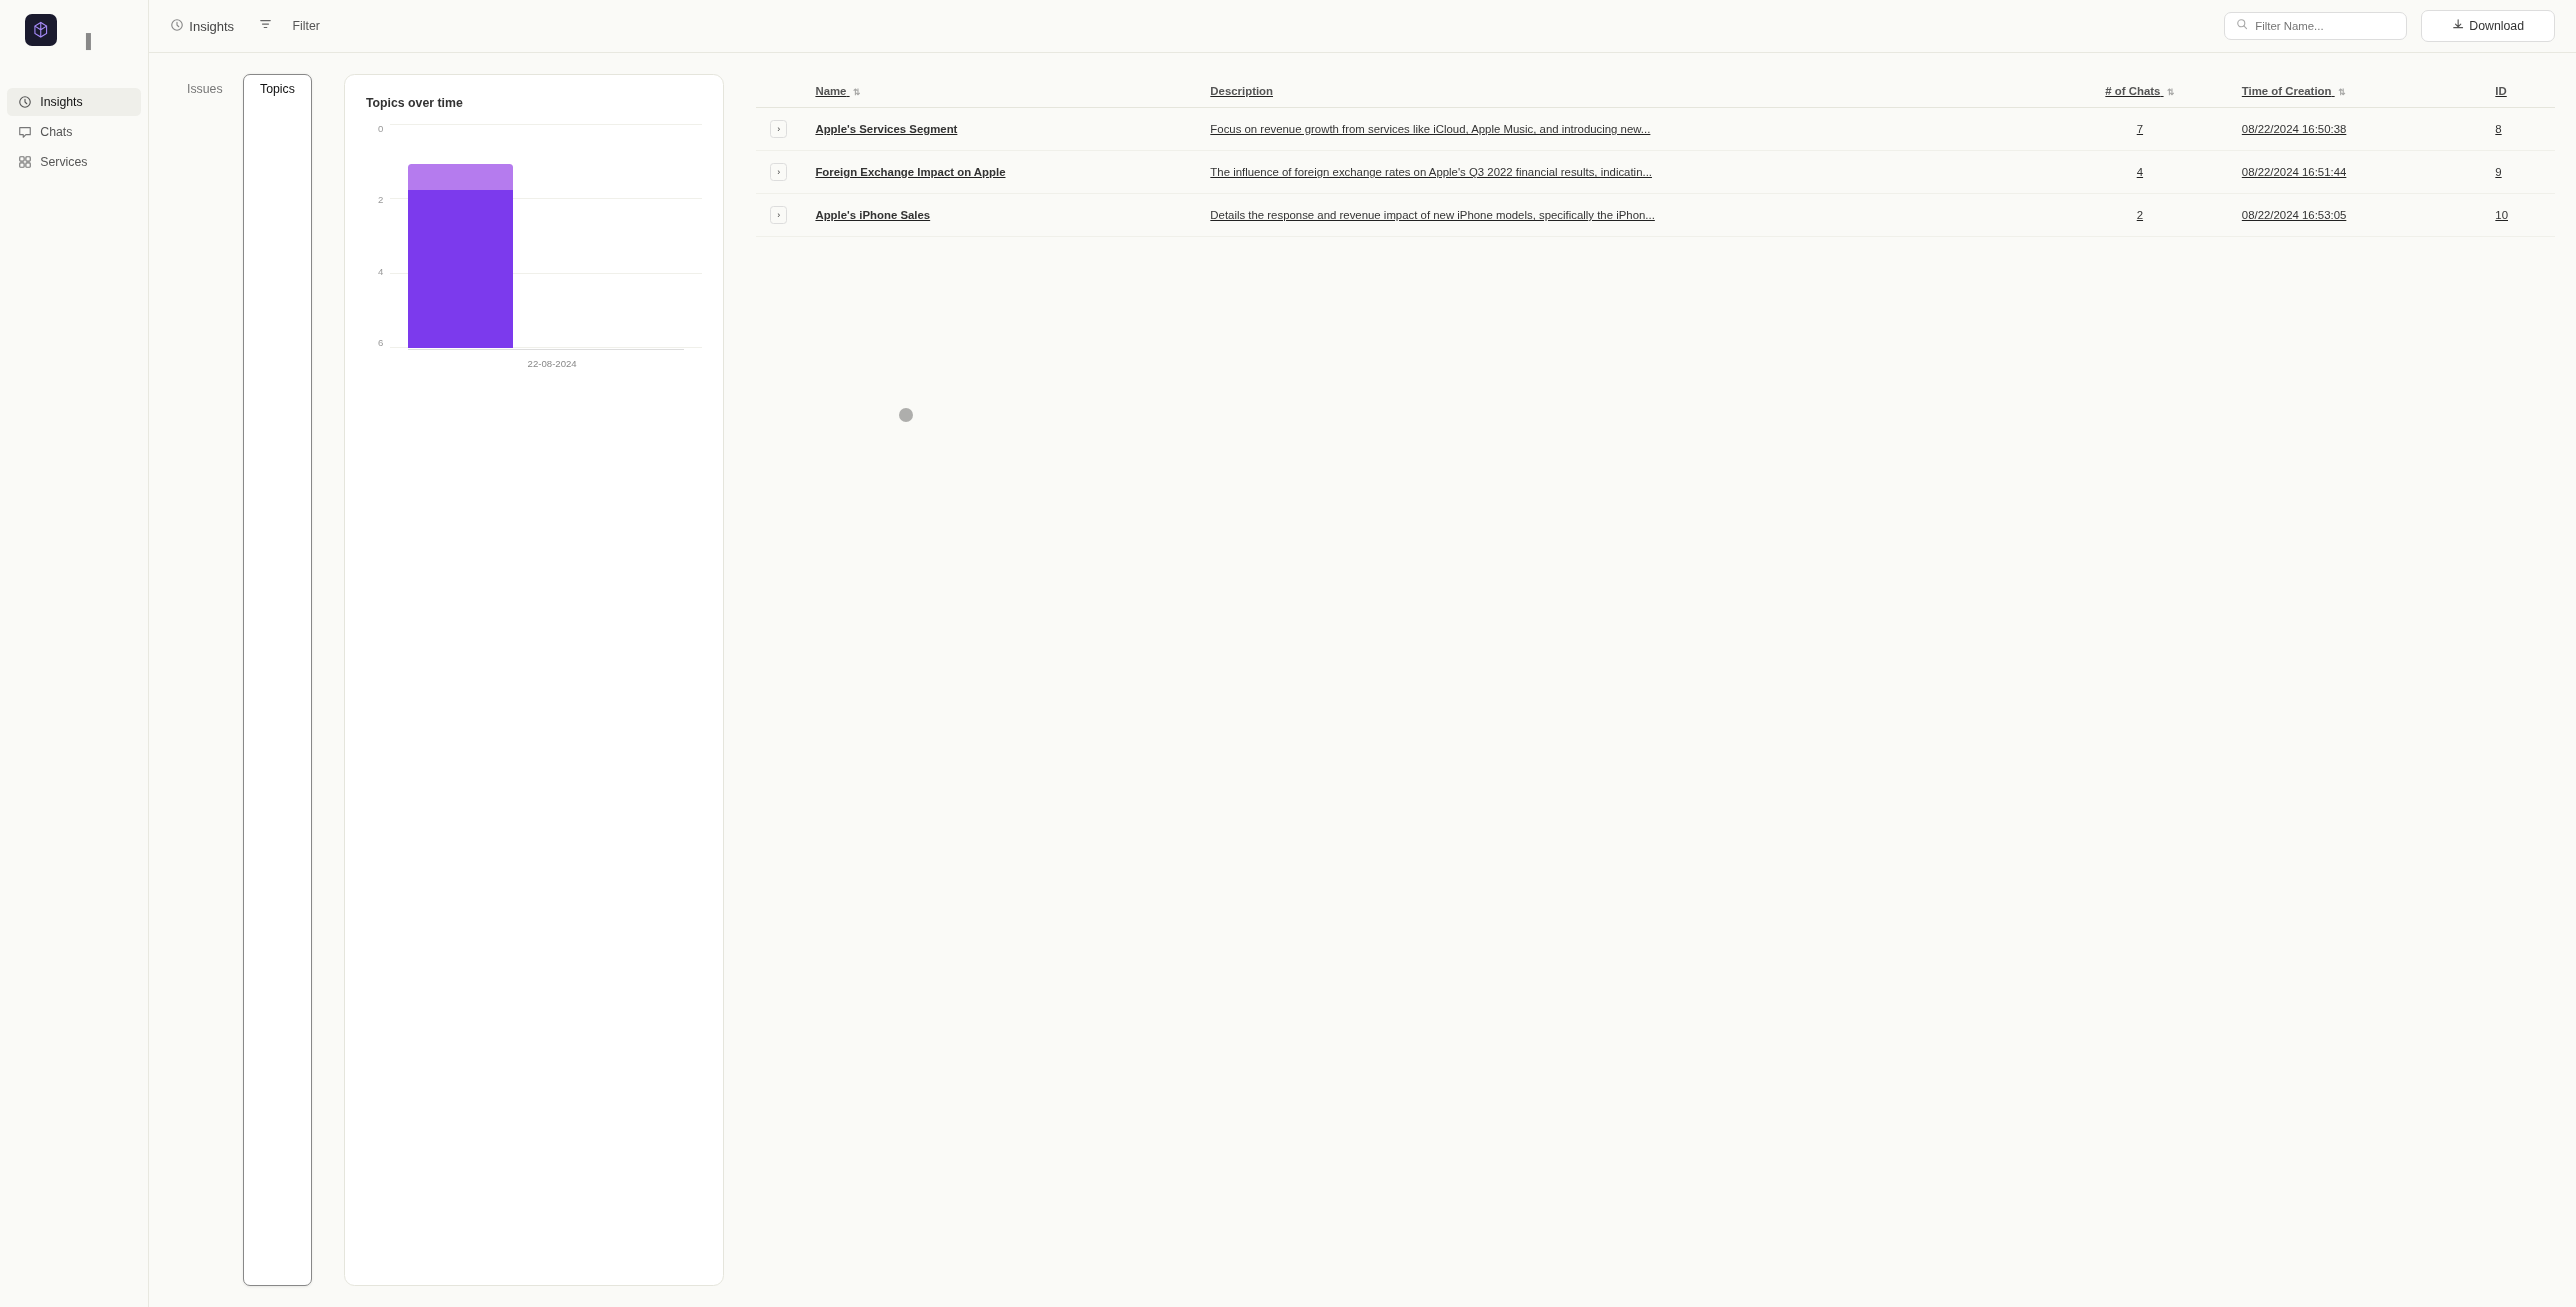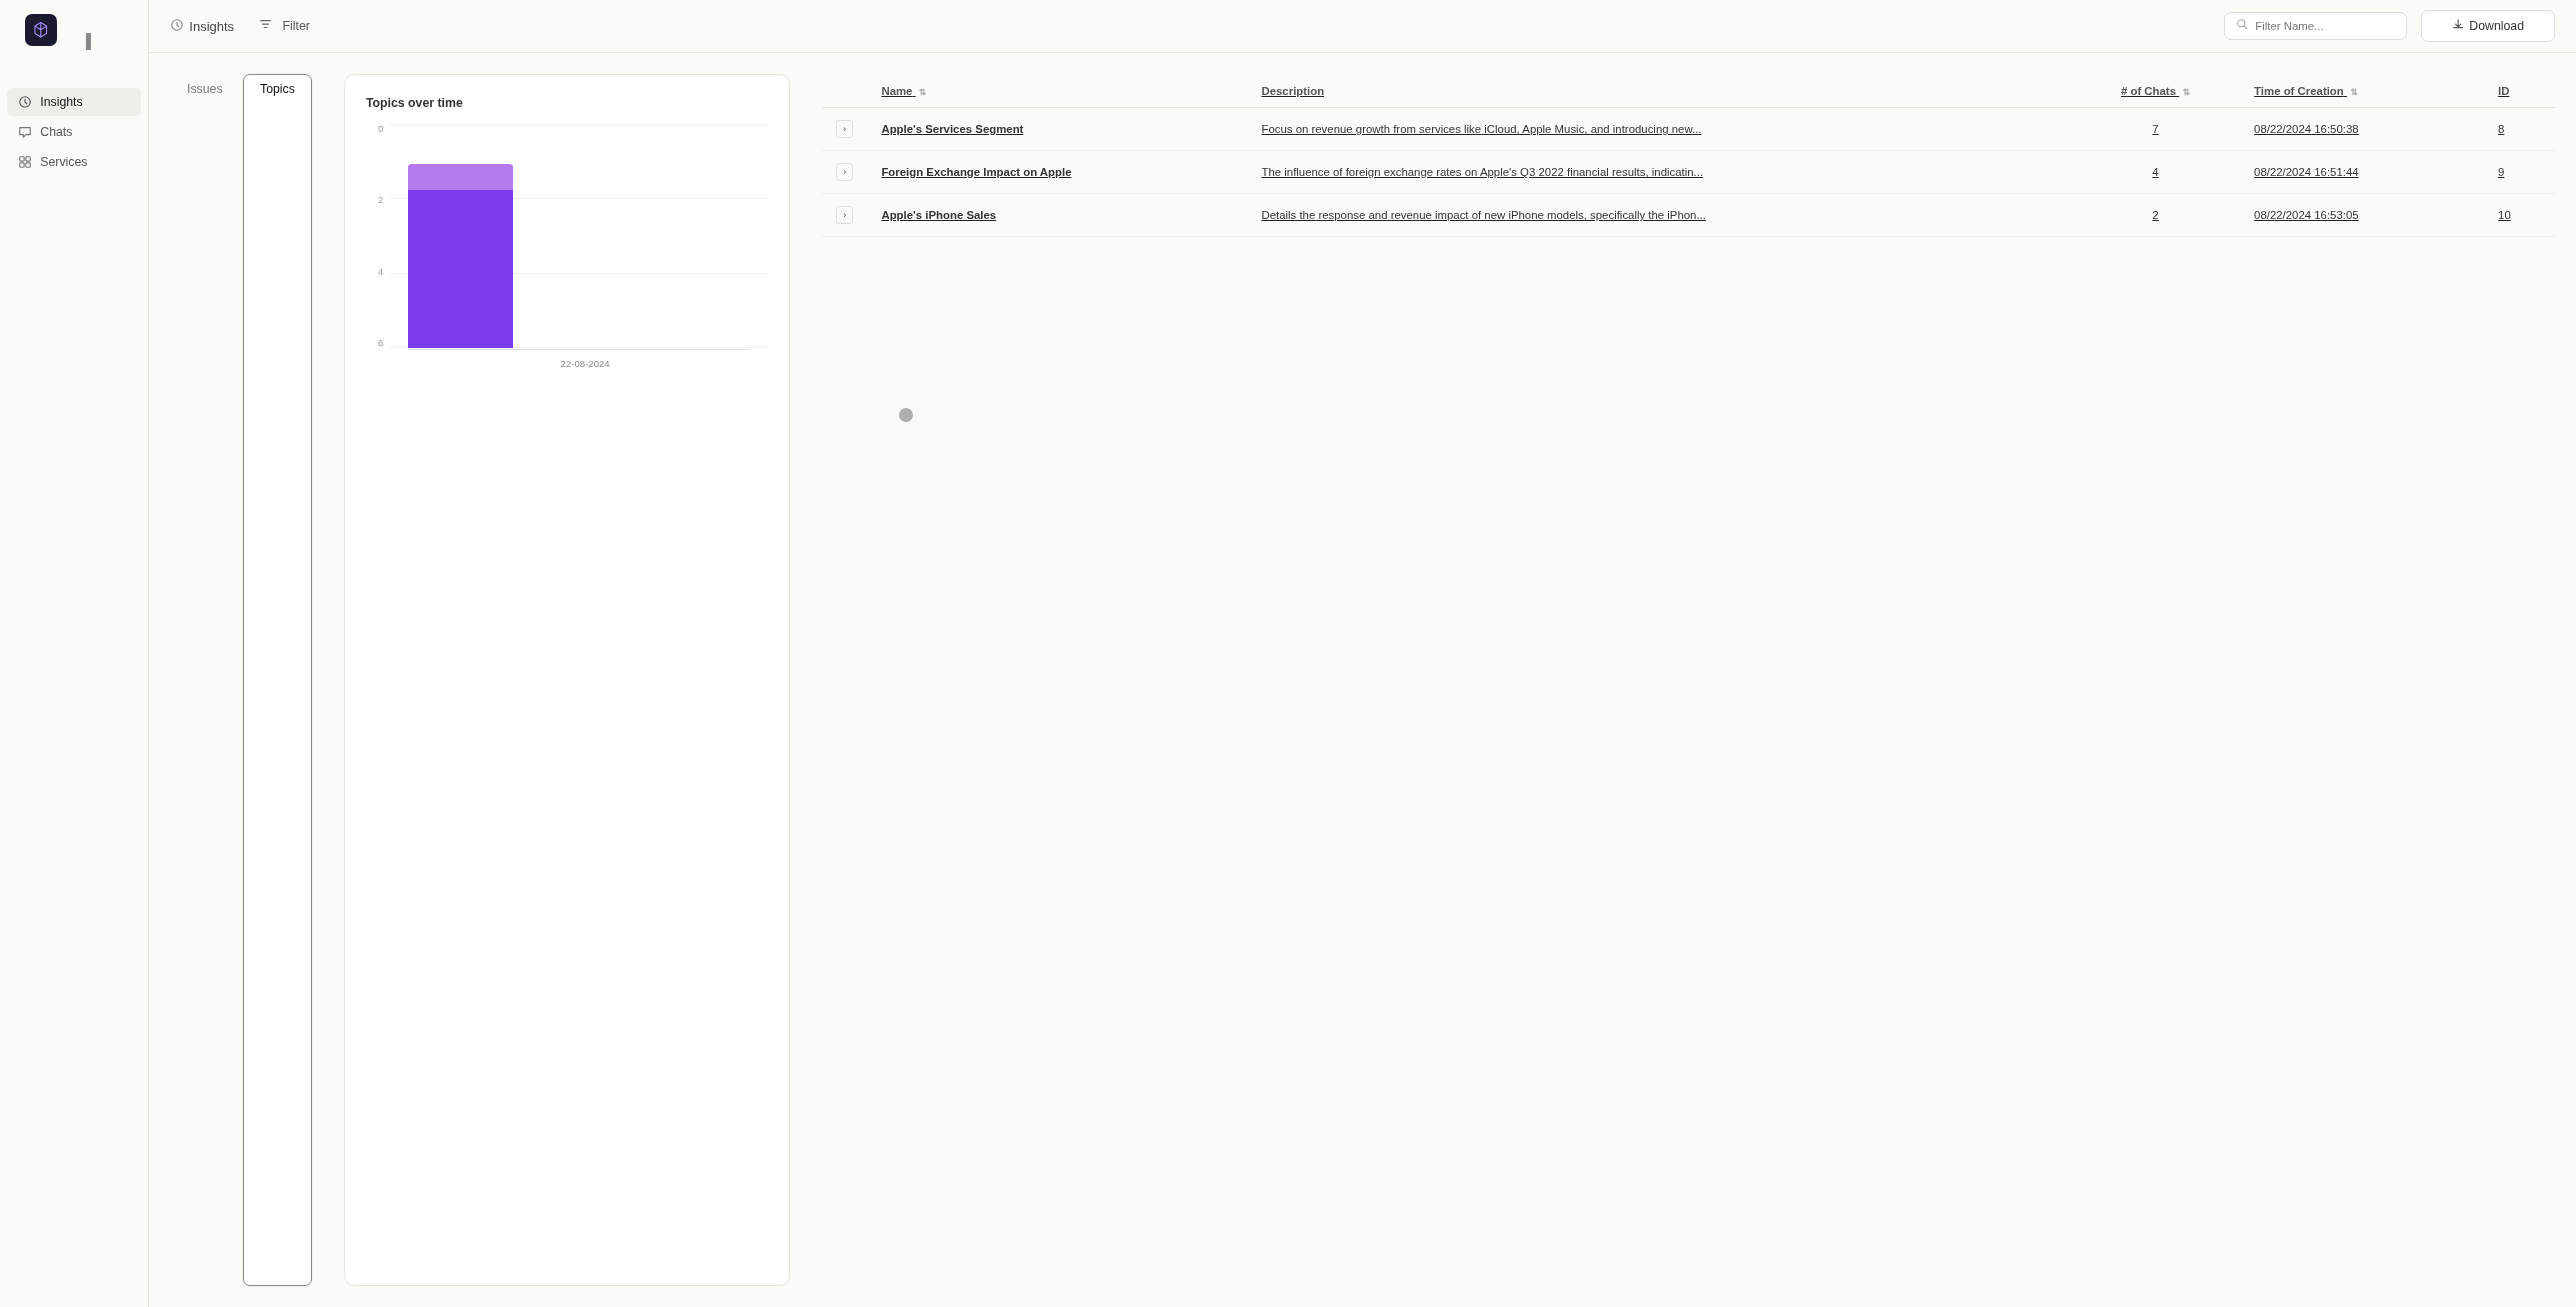--- a/index.html
+++ b/index.html
@@ -88,21 +88,21 @@
       display: flex;
       align-items: center;
       gap: 5.3px;
       font-size: 13px;
       font-weight: 500;
       color: #444;
     }
     .topbar-filter {
       display: flex;
       align-items: center;
-      gap: 11px;
+      gap: 21px;
       padding: 5.3px 10.5px;
       border-radius: 5.3px;
       cursor: pointer;
       font-size: 12.3px;
       color: #555;
     }
     .spacer { flex: 1; }
     .filter-input-wrap {
       display: flex;
       align-items: center;
@@ -171,21 +171,21 @@
       border-color: transparent;
       color: #777;
     }
 
     
     .chart-card {
       background: #fff;
       border: 0.9px solid #e5e5dc;
       border-radius: 10.5px;
       padding: 21px;
-      width: 446px;
+      width: 380px;
     }
     .chart-title {
       font-size: 12.3px;
       font-weight: 600;
       color: #333;
       margin-bottom: 14px;
     }
     .chart-area {
       position: relative;
       height: 245px;

